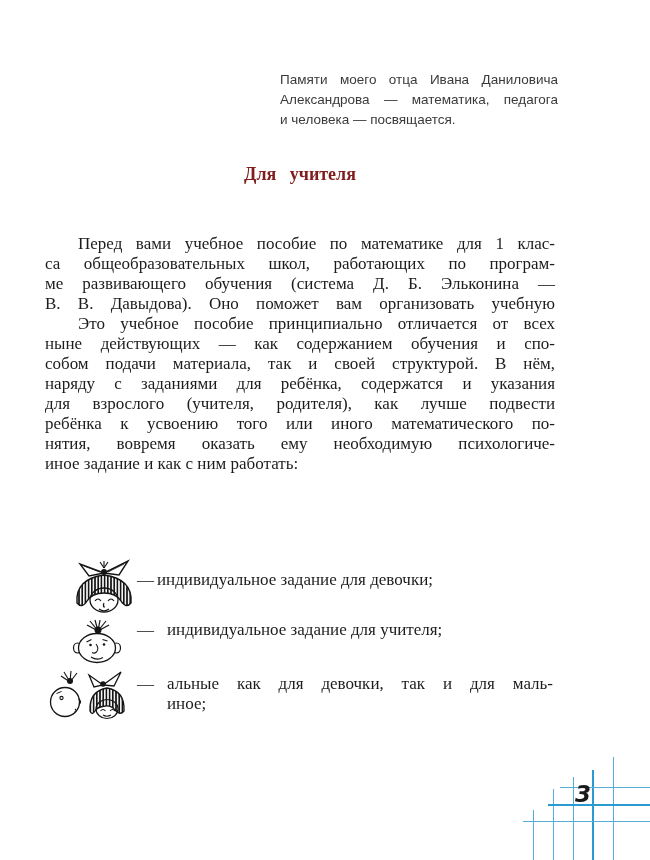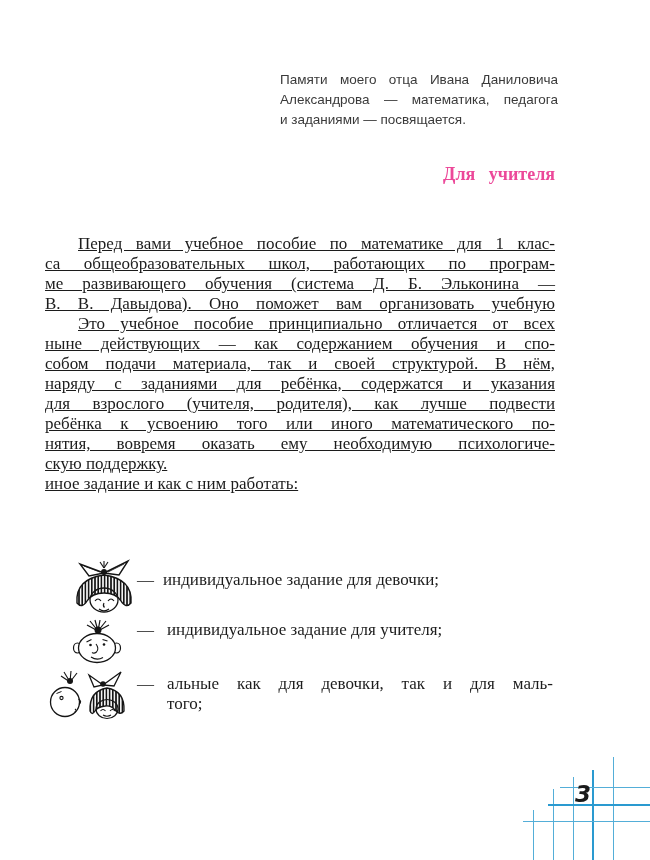--- a/index.html
+++ b/index.html
@@ -10,34 +10,34 @@
   .abs{position:absolute;}
   
   .dedication{
     position:absolute;left:280px;top:70px;width:278px;
     font-family:"Liberation Sans", sans-serif;font-size:13.5px;line-height:20px;color:#3a3a3a;
   }
   .jbody{white-space:pre-line;text-align:justify;text-align-last:justify;}
   .lastline{text-align:left;}
   
   .section-label{
-    position:absolute;left:45px;top:163px;width:510px;text-align:right;
-    font-size:18px;font-weight:bold;line-height:22px;word-spacing:9px;color:#ec4899;
+    position:absolute;left:45px;top:163px;width:510px;text-align:center;
+    font-size:18px;font-weight:bold;line-height:22px;word-spacing:9px;color:#7f1d1d;
   }
   .main-heading{
     position:absolute;left:45px;top:192px;width:510px;margin:0;text-align:center;
     font-size:22px;font-weight:bold;line-height:26px;letter-spacing:1.2px;word-spacing:12px;
     color:var(--red,#cf2b2b);
   }
   
   .bodytext{
     position:absolute;left:45px;top:234px;width:510px;
     font-size:17px;line-height:20px;
   }
-  .para{margin:0;text-decoration:underline;}
+  .para{margin:0;}
   .para .indent{text-indent:33px;}
   
   .dash{font-size:17px;line-height:20px;color:#2e2e2e;}
   .itext{font-size:17px;line-height:20px;}
   
   .icon svg{display:block;}
   
   .vline{position:absolute;width:1px;background:var(--grid-thin,#54aed8);}
   .hline{position:absolute;height:1px;background:var(--grid-thin,#54aed8);}
   .thick{background:var(--grid-thick,#2a9ad0);}
@@ -50,41 +50,40 @@
   }
 </style>
 </head>
 <body>
 
 <div class="page">
 
   <div class="dedication">
     <div class="jbody">Памяти моего отца Ивана Даниловича
 Александрова — математика, педагога</div>
-    <div class="lastline">и заданиями — посвящается.</div>
+    <div class="lastline">и человека — посвящается.</div>
   </div>
 
   <div class="section-label">Для учителя</div>
 
   <div class="bodytext">
     <div class="para">
       <div class="jbody indent">Перед вами учебное пособие по математике для 1 клас-
 са общеобразовательных школ, работающих по програм-
 ме развивающего обучения (система Д. Б. Эльконина —
 В. В. Давыдова). Оно поможет вам организовать учебную</div>
     </div>
     <div class="para">
       <div class="jbody indent">Это учебное пособие принципиально отличается от всех
 ныне действующих — как содержанием обучения и спо-
 собом подачи материала, так и своей структурой. В нём,
 наряду с заданиями для ребёнка, содержатся и указания
 для взрослого (учителя, родителя), как лучше подвести
 ребёнка к усвоению того или иного математического по-
 нятия, вовремя оказать ему необходимую психологиче-</div>
-      <div class="lastline">скую поддержку.</div>
     </div>
     <div class="para">
       <div class="lastline">иное задание и как с ним работать:</div>
     </div>
   </div>
 
   <div class="abs icon" style="left:71px;top:559px">
     <svg width="66" height="58" viewBox="0 0 66 58" xmlns="http://www.w3.org/2000/svg">
       <defs>
         <pattern id="hg1" patternUnits="userSpaceOnUse" width="3.2" height="7">
@@ -103,21 +102,21 @@
       <circle cx="33" cy="13" r="3" fill="#151515"></circle>
       <ellipse cx="33" cy="41" rx="14" ry="12" fill="#fff" stroke="#151515" stroke-width="1.3"></ellipse>
       <path d="M6,44 Q4,20 33,16 Q62,20 60,44 Q55,50 50,42 Q45,34 33,34 Q21,34 16,42 Q11,50 6,44 Z" fill="url(#hg1)" stroke="#151515" stroke-width="1.4"></path>
       <path d="M24,42 q3,-4 6,0" stroke="#151515" stroke-width="1.2" fill="none"></path>
       <path d="M37,42 q3,-4 6,0" stroke="#151515" stroke-width="1.2" fill="none"></path>
       <path d="M33,44 q-1.5,3 0.5,4.5" stroke="#151515" stroke-width="1.1" fill="none"></path>
       <path d="M28,50 q5,3.5 10,0" stroke="#151515" stroke-width="1.2" fill="none"></path>
     </svg>
   </div>
   <div class="abs dash" style="left:137px;top:570px">—</div>
-  <div class="abs itext" style="left:163px;top:570px;width:386px">
+  <div class="abs itext" style="left:157px;top:570px;width:386px">
     <div class="lastline">индивидуальное задание для девочки;</div>
   </div>
 
   <div class="abs icon" style="left:65px;top:619px">
     <svg width="64" height="46" viewBox="0 0 64 46" xmlns="http://www.w3.org/2000/svg">
       <g stroke="#151515" stroke-width="1.2" fill="none">
         <line x1="33" y1="12" x2="25" y2="2"></line>
           <line x1="33" y1="12" x2="30" y2="1"></line>
         <line x1="33" y1="12" x2="35" y2="1"></line>
           <line x1="33" y1="12" x2="41" y2="2"></line>
@@ -168,21 +167,21 @@
       <ellipse cx="63" cy="40" rx="11" ry="9.5" fill="#fff" stroke="#151515" stroke-width="1.2"></ellipse>
       <path d="M46,42 Q45,22 63,19 Q81,22 80,42 Q76,47 71,41 Q67,36 61,37 Q53,38 51,42 Q48,47 46,42 Z" fill="url(#hg2)" stroke="#151515" stroke-width="1.3"></path>
       <path d="M56.5,42 q2.5,-3 5,0" stroke="#151515" stroke-width="1.1" fill="none"></path>
       <path d="M66,42 q2.5,-3 5,0" stroke="#151515" stroke-width="1.1" fill="none"></path>
       <path d="M59,46 q4,2.5 8,0" stroke="#151515" stroke-width="1.1" fill="none"></path>
     </svg>
   </div>
   <div class="abs dash" style="left:137px;top:674px">—</div>
   <div class="abs itext" style="left:167px;top:674px;width:386px">
     <div class="jbody">альные как для девочки, так и для маль-</div>
-    <div class="lastline">того;</div>
+    <div class="lastline">иное;</div>
   </div>
 
   <div class="vline" style="left:533px;top:810px;height:50px"></div>
   <div class="vline" style="left:553px;top:789px;height:71px"></div>
   <div class="vline" style="left:573px;top:777px;height:83px"></div>
   <div class="vline thick" style="left:592px;top:770px;height:90px"></div>
   <div class="vline" style="left:613px;top:757px;height:103px"></div>
   <div class="hline" style="left:560px;top:787px;width:90px"></div>
   <div class="hline thick" style="left:548px;top:804px;width:102px"></div>
   <div class="hline" style="left:523px;top:821px;width:127px"></div>

